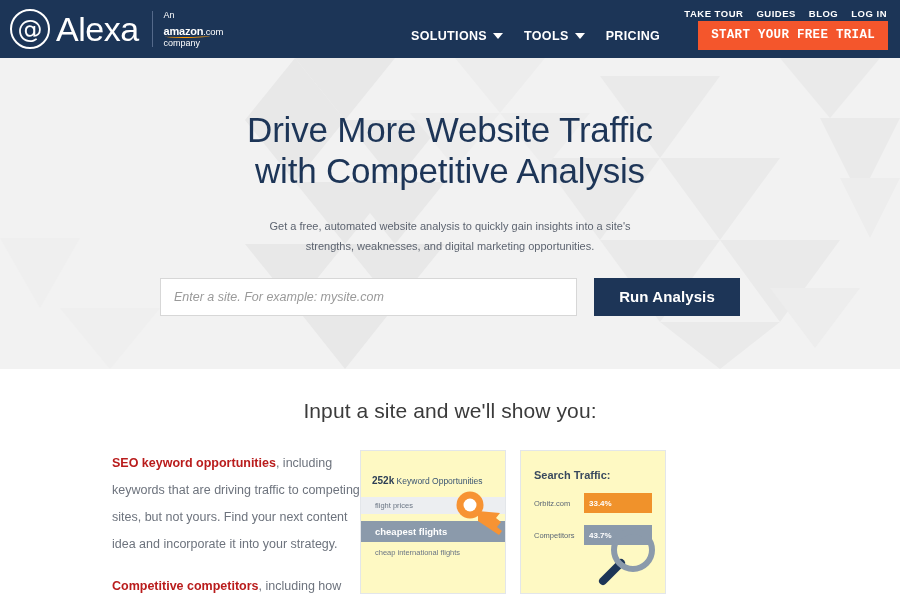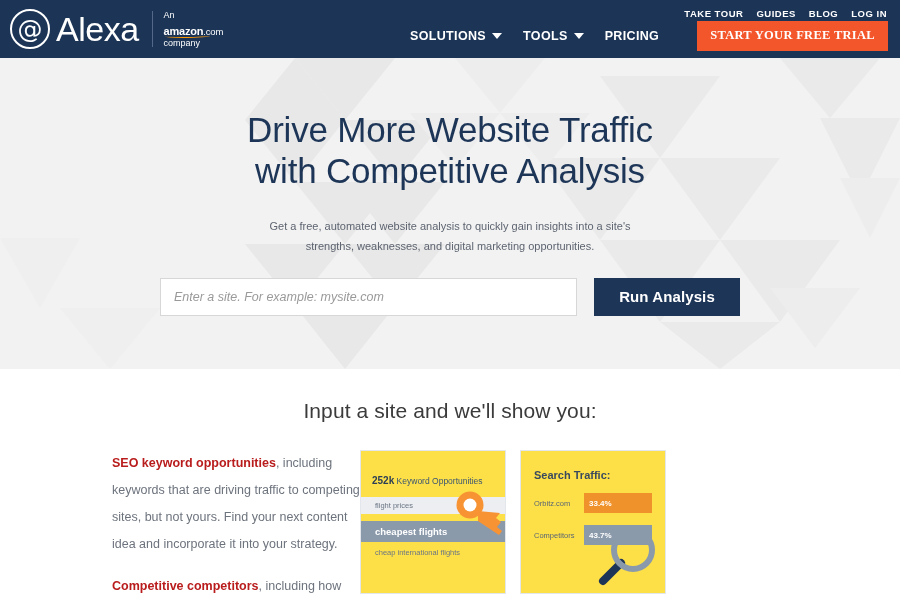--- a/index.html
+++ b/index.html
@@ -83,21 +83,21 @@
     letter-spacing: 0.5px; text-decoration: none; white-space: nowrap;
   }
   .trial-btn {
     margin-left: 18px;
     background: #f4562c;
     color: #ffffff;
     border: none;
     font-size: 12.5px; font-weight: bold; letter-spacing: 0.3px;
     padding: 7px 13px 8px;
     cursor: pointer;
-    font-family: Liberation Serif, serif;
+    font-family: Liberation Mono, monospace;
     white-space: nowrap;
     align-self: flex-start;
     margin-top: 13px;
   }
   .nav-right-wrap { margin-left: 20px; display:flex; }
 
   
   .hero {
     position: relative;
     height: 311px;
@@ -176,21 +176,21 @@
     color: #6d737d;
   }
   .copy-col p strong { color: #b91c1c; font-weight: bold; }
   .copy-col p + p { margin-top: 14px; }
 
   .cards-col {
     display: flex; gap: 14px;
     padding-left: 0px;
   }
   .card {
-    background: #fde047;
+    background: #fef9c3;
     border: 1px solid #e3e6ea;
     position: relative;
     overflow: hidden;
   }
   .card.keyword { width: 146px; height: 144px; padding: 24px 10px 0 11px; }
   .card.traffic { width: 146px; height: 144px; padding: 18px 10px 0 13px; }
 
   
   .kw-title { font-size: 8.5px; color: #3a5573; white-space: nowrap; }
   .kw-title b { font-size: 10px; color: #2c3e55; font-weight: bold; }

